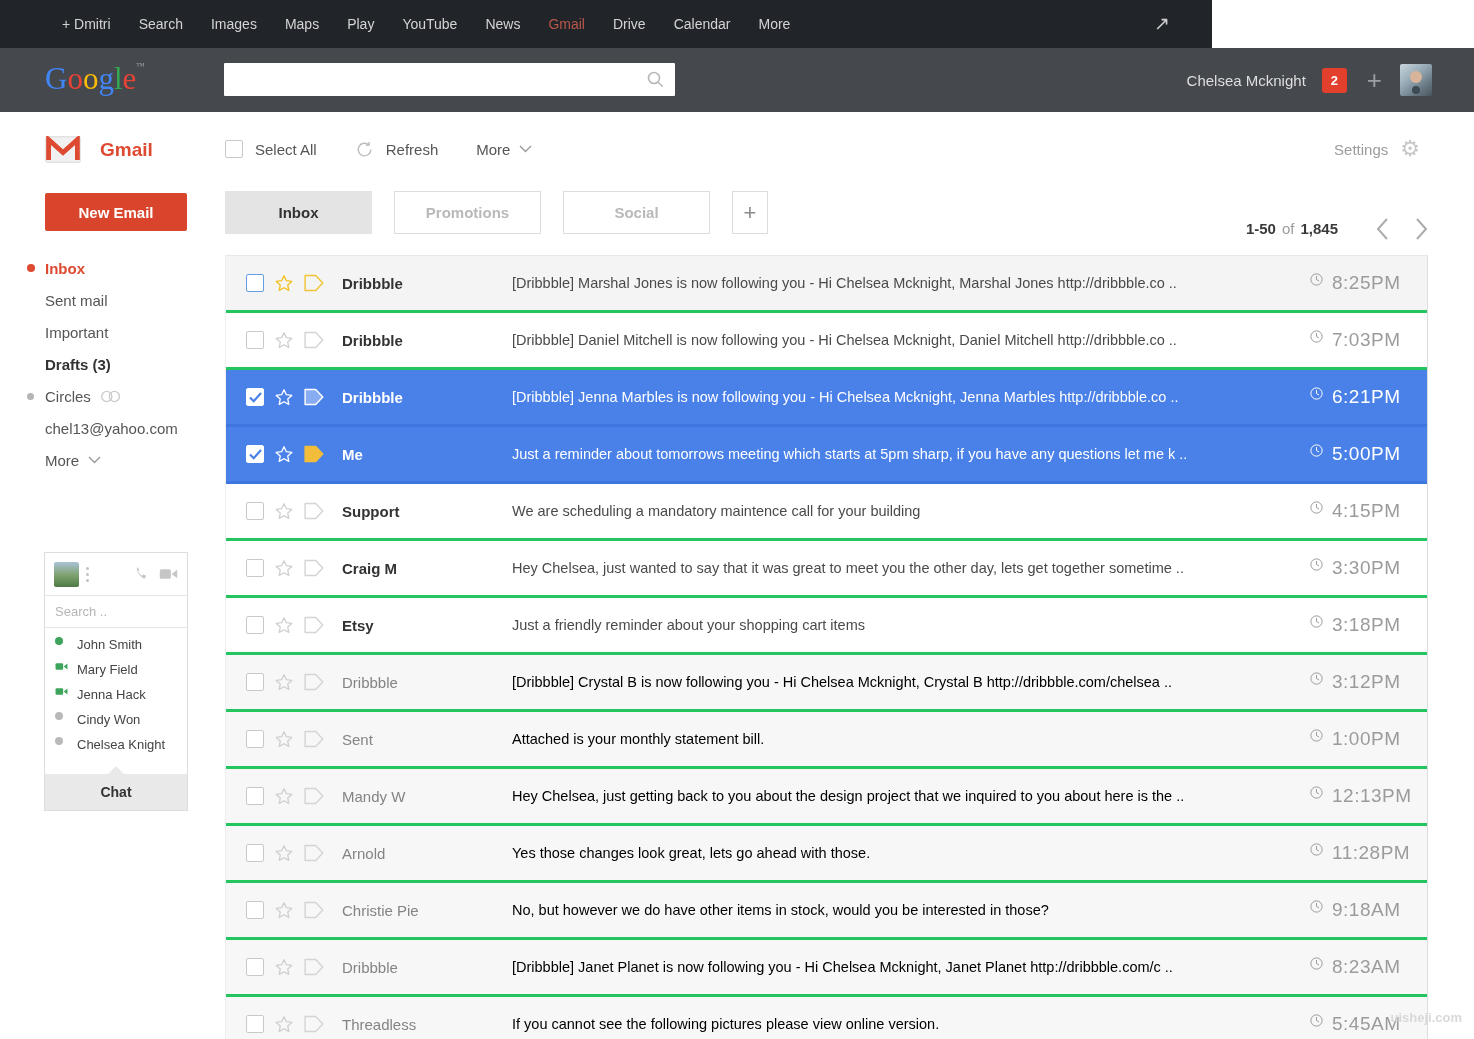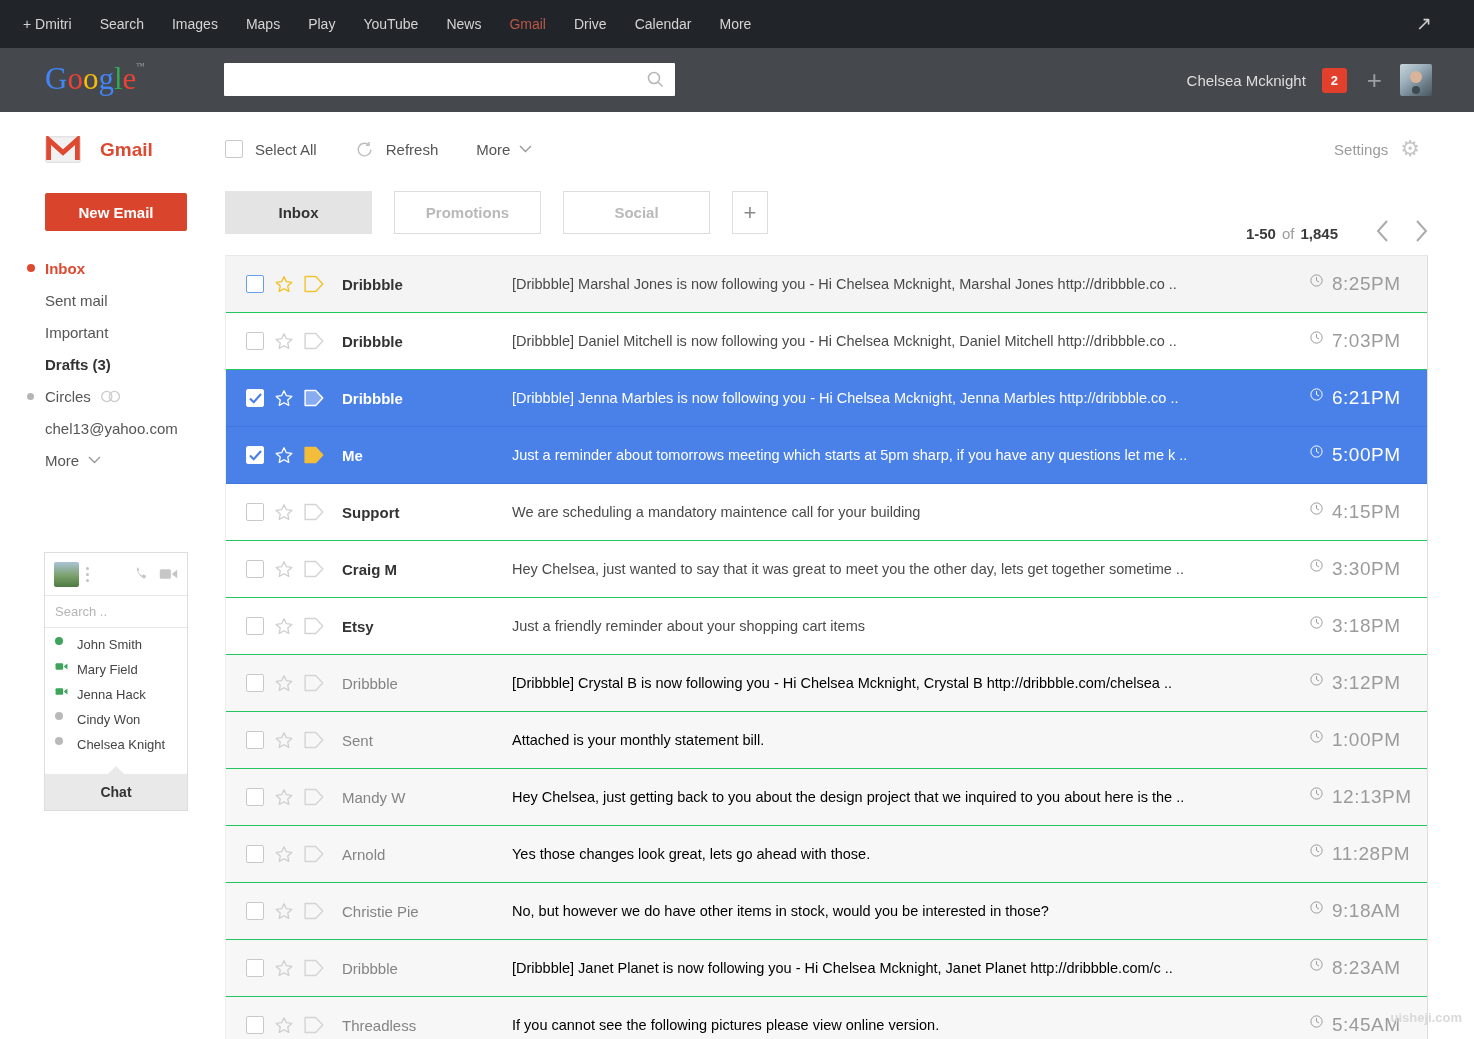--- a/index.html
+++ b/index.html
@@ -1,21 +1,21 @@
 <!DOCTYPE html>
 <html><head>
 <meta charset="utf-8">
 <style>
   * { margin:0; padding:0; box-sizing:border-box; }
   html,body { width:1474px; height:1039px; overflow:hidden; background:#fff;
               font-family:"Liberation Sans", sans-serif; }
 
   
-  .topbar { position:absolute; left:0; top:0; width:1474px; height:48px;
-            background:#212429; display:flex; align-items:center; padding-left:23px; }
+  .topbar { position:absolute; left:0; top:0; width:1212px; height:48px;
+            background:#212429; display:flex; align-items:center; padding-left:62px; }
   .topbar-item { color:#d4d4d4; font-size:14px; margin-right:28px; cursor:pointer; white-space:nowrap; }
   .topbar-item.active { color:#b9574a; }
   .topbar-share { position:absolute; right:42px; top:12px; color:#cfcfcf; font-size:19px; cursor:pointer; }
 
   
   .header { position:absolute; left:0; top:48px; width:1474px; height:64px; background:#45484d; }
   .glogo { position:absolute; left:45px; top:13px; font-family:"Liberation Serif", serif;
            font-size:31px; letter-spacing:0px; cursor:pointer; }
   .glogo .tm { font-size:9px; color:#9aa0a6; vertical-align:top; }
   .hsearch { position:absolute; left:224px; top:15px; width:451px; height:33px; background:#fff; border:none;
@@ -84,31 +84,31 @@
   .toolbar .settings { position:absolute; right:8px; display:flex; align-items:center; cursor:pointer; }
   .toolbar .settings .s-label { font-size:15px; color:#9b9b9b; margin-right:12px; }
   .gear { color:#c6c6c6; font-size:22px; line-height:1; }
 
   .tabsrow { position:relative; height:43px; margin-top:25px; display:flex; }
   .tab { width:147px; height:43px; margin-right:22px; display:flex; align-items:center; justify-content:center;
          font-size:15px; font-weight:bold; color:#b9b9b9; background:#fff; border:1px solid #ddd; cursor:pointer; }
   .tab.active { background:#e4e4e4; border-color:#e4e4e4; color:#333; }
   .tab-plus { width:36px; height:43px; border:1px solid #ddd; display:flex; align-items:center; justify-content:center;
               font-size:22px; color:#8a8a8a; cursor:pointer; font-weight:300; }
-  .pager { position:absolute; right:0; top:8px; height:43px; display:flex; align-items:flex-end;margin-left:28px; }
+  .pager { position:absolute; right:0; top:16px; height:43px; display:flex; align-items:center;margin-left:28px; }
   .pager .p-range, .pager .p-total { font-size:15px; font-weight:bold; color:#3a3a3a; }
   .pager .p-of { font-size:15px; color:#9b9b9b; margin:0 6px; }
   .pager .p-prev { margin-left:38px; }
   .pager .p-next { margin-left:26px; }
   .pager .pbtn { cursor:pointer; display:flex; align-items:center; }
 
   
   .elist { margin-top:21px; border-top:1px solid #e8e8e8; border-left:1px solid #eee; border-right:1px solid #ddd; }
   .row { height:57px; display:flex; align-items:center; padding-left:20px; background:#fff;
-         border-bottom:1px solid #22c55e; cursor:pointer; }
+         border-bottom:3px solid #22c55e; cursor:pointer; }
   .row.state-highlight { background:#f4f4f4; }
   .row.state-read { background:#f7f7f7; }
   .row.state-selected { background:#4a81e8; border-bottom-color:#3e76e0; }
   .row .cb { width:18px; height:18px; border:1px solid #c9c9c9; border-radius:2px; background:#fff;
              display:flex; align-items:center; justify-content:center; flex:none; }
   .row.state-highlight .cb { border-color:#679de2; }
   .row .cb svg { display:none; }
   .row.checked .cb { border-color:#fff; }
   .row.checked .cb svg { display:block; }
   .row .star { margin-left:9px; flex:none; display:flex; }

